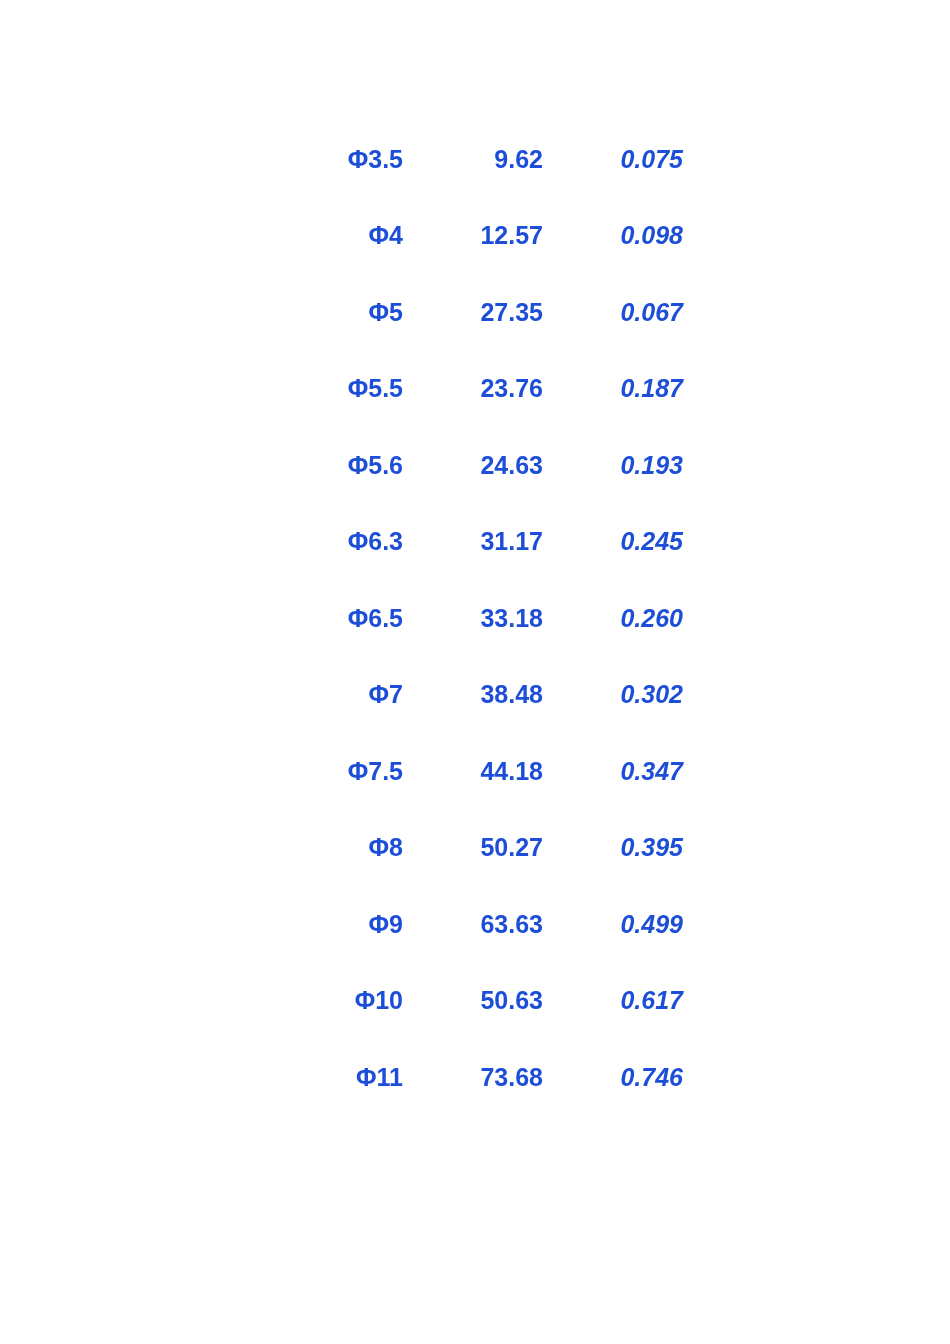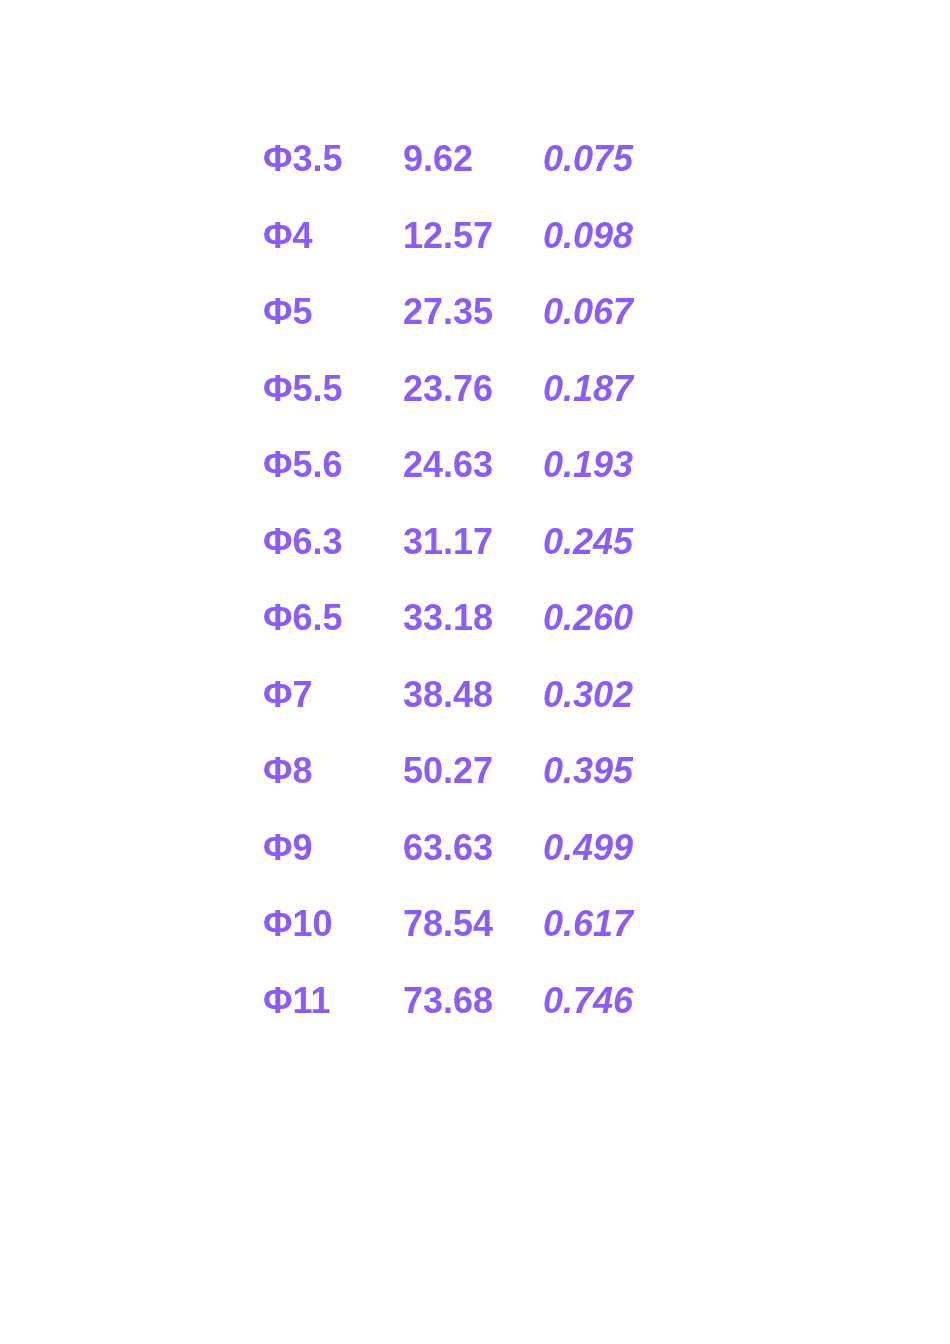--- a/index.html
+++ b/index.html
@@ -32,26 +32,26 @@
     border: none;
   }
 
   .spec-table tr {
     height: 76.5px;
   }
 
   .spec-table td {
     border: none;
     padding: 0;
-    text-align: left;
+    text-align: right;
     vertical-align: middle;
-    font-size: 36px;
+    font-size: 25px;
     font-weight: bold;
     line-height: 1.1;
-    color: #8b5cf6;
+    color: #1d4ed8;
     white-space: nowrap;
   }
 
   .col-size   { width: 140px; }
   .col-area   { width: 140px; }
   .col-weight { width: 140px; font-style: italic; }
 </style>
 </head>
 <body>
 
@@ -92,32 +92,37 @@
           <td class="col-size">Φ6.5</td>
           <td class="col-area">33.18</td>
           <td class="col-weight">0.260</td>
         </tr>
         <tr>
           <td class="col-size">Φ7</td>
           <td class="col-area">38.48</td>
           <td class="col-weight">0.302</td>
         </tr>
         <tr>
+          <td class="col-size">Φ7.5</td>
+          <td class="col-area">44.18</td>
+          <td class="col-weight">0.347</td>
+        </tr>
+        <tr>
           <td class="col-size">Φ8</td>
           <td class="col-area">50.27</td>
           <td class="col-weight">0.395</td>
         </tr>
         <tr>
           <td class="col-size">Φ9</td>
           <td class="col-area">63.63</td>
           <td class="col-weight">0.499</td>
         </tr>
         <tr>
           <td class="col-size">Φ10</td>
-          <td class="col-area">78.54</td>
+          <td class="col-area">50.63</td>
           <td class="col-weight">0.617</td>
         </tr>
         <tr>
           <td class="col-size">Φ11</td>
           <td class="col-area">73.68</td>
           <td class="col-weight">0.746</td>
         </tr>
       </tbody>
   </table>
 </div>

